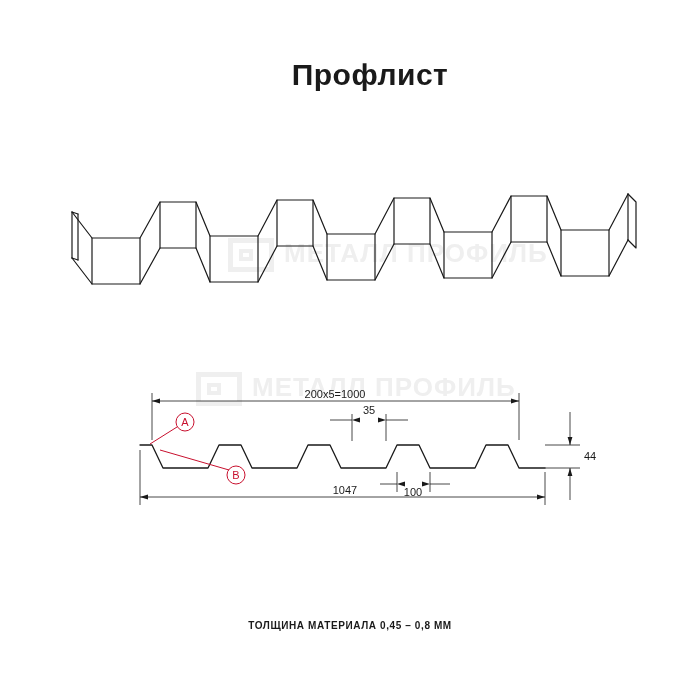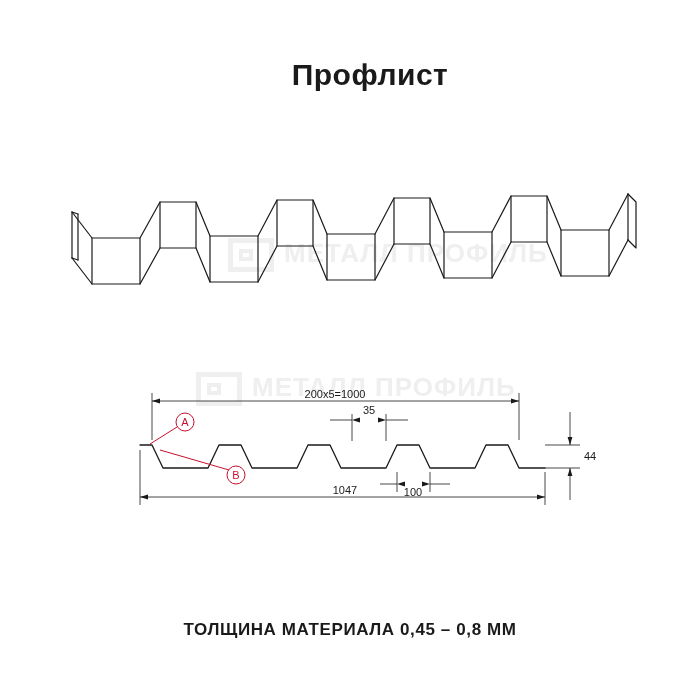--- a/index.html
+++ b/index.html
@@ -41,21 +41,21 @@
     font-size: 14px;
     font-weight: bold;
     color: #c8102e;
   }
   .footnote {
     position: absolute;
     top: 620px;
     left: 0;
     width: 700px;
     text-align: center;
-    font-size: 17px;
+    font-size: 10px;
     font-weight: bold;
     letter-spacing: 0.6px;
     color: #1a1a1a;
   }
   .wm {
     position: absolute;
     pointer-events: none;
     user-select: none;
     color: #efefef;
     font-size: 26px;

